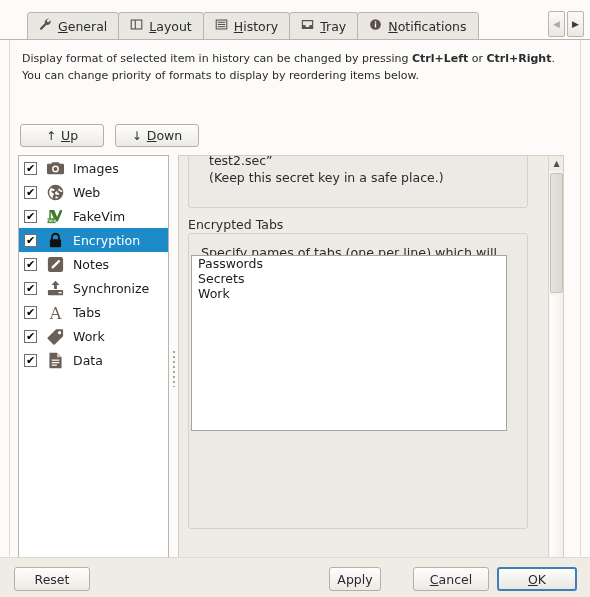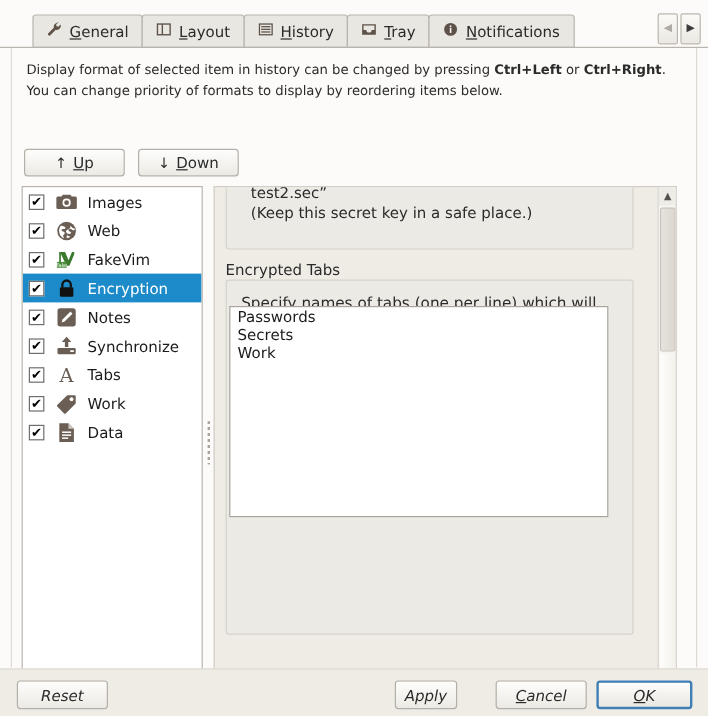--- a/index.html
+++ b/index.html
@@ -190,21 +190,20 @@
   .trough {
     position: absolute; left: 1px; top: 139px; width: 13px; height: 270px;
     background: linear-gradient(to right,#fdfdfc,#f3f1ec);
   }
 
   
   .footer {
     position: absolute; left: 0; top: 557px; width: 590px; height: 40px;
     background: #efece6;
     border-top: 1px solid #dedad3;
-    font-style: italic;
   }
   .fbtn {
     position: absolute; top: 9px; height: 24px;
     display: flex; align-items: center; justify-content: center;
     background: linear-gradient(#fdfdfc,#eceae4);
     border: 1px solid #b4b0a8; border-radius: 3px;
     font-size: 12.5px; color: #2b2b2b; cursor: default;
   }
   .fbtn .mn { text-decoration: underline; }
   .fbtn.ok {

